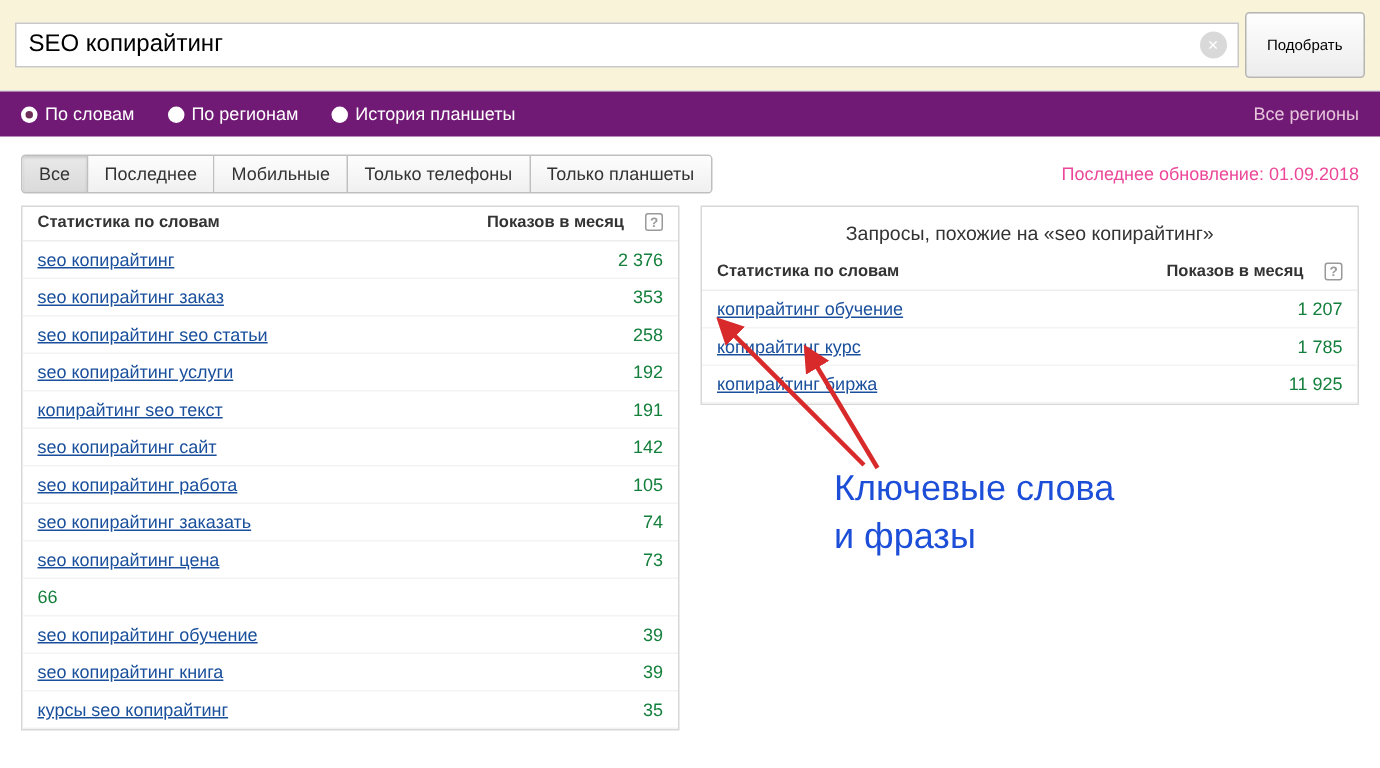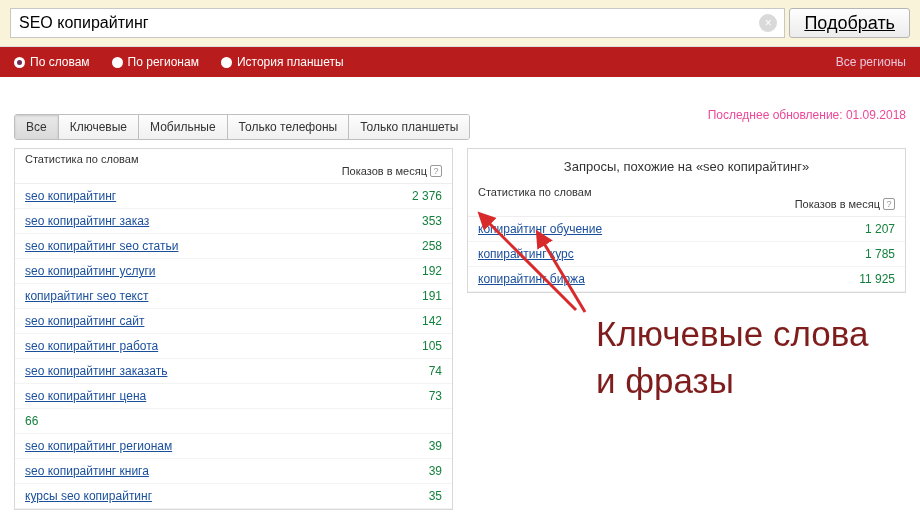--- a/index.html
+++ b/index.html
@@ -1,48 +1,48 @@
 <!DOCTYPE html>
 <html><head>
 <meta charset="utf-8">
 <style>
   * { box-sizing: border-box; margin: 0; padding: 0; }
   body { font-family: Arial, Helvetica, sans-serif; font-size: 13px; color: #333; background: #fff; width: 920px; }
   
   .search-bar { display: flex; align-items: center; padding: 8px 10px; background: #f9f3da; border-bottom: 1px solid #ddd; }
   .search-input { flex: 1; height: 30px; font-size: 16px; padding: 4px 8px; border: 1px solid #c7c7c7; background: #fff; }
   .clear-btn { width: 18px; height: 18px; margin-left: -26px; margin-right: 12px; border-radius: 50%; background: #d9d9d9; color: #fff; font-size: 12px; line-height: 18px; text-align: center; cursor: pointer; }
-  .submit-btn { height: 30px; padding: 0 14px; background: linear-gradient(#fefefe,#ececec); border: 1px solid #b5b5b5; border-radius: 3px; font-size: 18px; cursor: pointer; text-decoration: underline; }
+  .submit-btn { height: 44px; padding: 0 14px; background: linear-gradient(#fefefe,#ececec); border: 1px solid #b5b5b5; border-radius: 3px; font-size: 10px; cursor: pointer; }
   
-  .filter-bar { display: flex; align-items: center; background: #b91c1c; color: #fff; height: 30px; padding: 0 14px; position: relative; }
+  .filter-bar { display: flex; align-items: center; background: #701a75; color: #fff; height: 30px; padding: 0 14px; position: relative; }
   .filter-bar::after { content: ""; position: absolute; right: -15px; top: 0; border-top: 15px solid transparent; border-bottom: 15px solid transparent; border-left: 15px solid #6d2f57; }
   .radio-group { display: flex; gap: 22px; }
   .radio-item { display: flex; align-items: center; gap: 5px; cursor: pointer; font-size: 12px; }
   .radio-dot { width: 11px; height: 11px; border-radius: 50%; background: #fff; display: inline-block; position: relative; }
   .radio-item.selected .radio-dot::after { content: ""; position: absolute; inset: 3px; background: #6d2f57; border-radius: 50%; }
   .all-regions { margin-left: auto; color: #e7c5db; font-size: 12px; cursor: pointer; }
   
   .tabs-row { display: flex; align-items: center; padding: 12px 14px 8px; }
-  .tab-group { display: flex; border: 1px solid #bfbfbf; border-radius: 3px; overflow: hidden; margin-top: 25px; }
+  .tab-group { display: flex; border: 1px solid #bfbfbf; border-radius: 3px; overflow: hidden; }
   .tab { padding: 5px 11px; font-size: 12px; background: linear-gradient(#fdfdfd,#f0f0f0); border-right: 1px solid #bfbfbf; cursor: pointer; }
   .tab:last-child { border-right: none; }
   .tab.active { background: linear-gradient(#e9e9e9,#dadada); box-shadow: inset 0 1px 2px rgba(0,0,0,.15); }
   .last-update { margin-left: auto; font-size: 12px; color: #ec4899; }
   
   .panels { display: flex; gap: 14px; padding: 0 14px 14px; align-items: flex-start; }
   .panel { border: 1px solid #d8d8d8; flex: 1; background: #fff; }
   .panel-title { text-align: center; padding: 10px 16px 8px; font-size: 13px; }
-  .panel-headers { display: flex; justify-content: space-between; padding: 4px 10px 6px; font-size: 11px; font-weight: normal; border-bottom: 1px solid #eee; }
-  .panel-headers .right { display: flex; align-items: center; gap: 3px; margin-top: 12px; }
+  .panel-headers { display: flex; justify-content: space-between; padding: 4px 10px 6px; font-size: 11px; font-weight: bold; border-bottom: 1px solid #eee; }
+  .panel-headers .right { display: flex; align-items: center; gap: 14px; }
   .help-icon { display: inline-block; width: 12px; height: 12px; border: 1px solid #999; color: #999; font-size: 9px; text-align: center; line-height: 11px; border-radius: 2px; }
   .data-row { display: flex; justify-content: space-between; padding: 5px 10px; border-bottom: 1px solid #f3f3f3; font-size: 12px; }
   .data-row a { color: #1a4f9c; text-decoration: underline; }
   .data-row .count { color: #15803d; }
   
-  .annotation { position: absolute; left: 596px; top: 310px; color: #7f1d1d; font-size: 35px; line-height: 1.35; }
+  .annotation { position: absolute; left: 556px; top: 310px; color: #1d4ed8; font-size: 24px; line-height: 1.35; }
   
   .arrow { position: absolute; pointer-events: none; }
   .arrow svg { overflow: visible; }
 </style>
 </head>
 <body>
 
 <div class="search-bar">
   <input class="search-input" type="text" value="SEO копирайтинг" style="">
   <span class="clear-btn">×</span>
@@ -63,21 +63,21 @@
         <span class="radio-dot"></span>
         <span>История планшеты</span>
       </label>
   </div>
   <a class="all-regions">Все регионы</a>
 </div>
 
 <div class="tabs-row">
   <div class="tab-group">
     <div class="tab active">Все</div>
-    <div class="tab">Ключевые</div>
+    <div class="tab">Последнее</div>
     <div class="tab">Мобильные</div>
     <div class="tab">Только телефоны</div>
     <div class="tab">Только планшеты</div>
   </div>
   <div class="last-update">Последнее обновление: 01.09.2018</div>
 </div>
 
 <div class="panels">
   <div class="panel">
     <div class="panel-headers">
@@ -121,21 +121,21 @@
           <span class="count">74</span>
         </div>
         <div class="data-row">
           <a href="#">seo копирайтинг цена</a>
           <span class="count">73</span>
         </div>
         <div class="data-row">
           <span class="count">66</span>
         </div>
         <div class="data-row">
-          <a href="#">seo копирайтинг регионам</a>
+          <a href="#">seo копирайтинг обучение</a>
           <span class="count">39</span>
         </div>
         <div class="data-row">
           <a href="#">seo копирайтинг книга</a>
           <span class="count">39</span>
         </div>
         <div class="data-row">
           <a href="#">курсы seo копирайтинг</a>
           <span class="count">35</span>
         </div>

